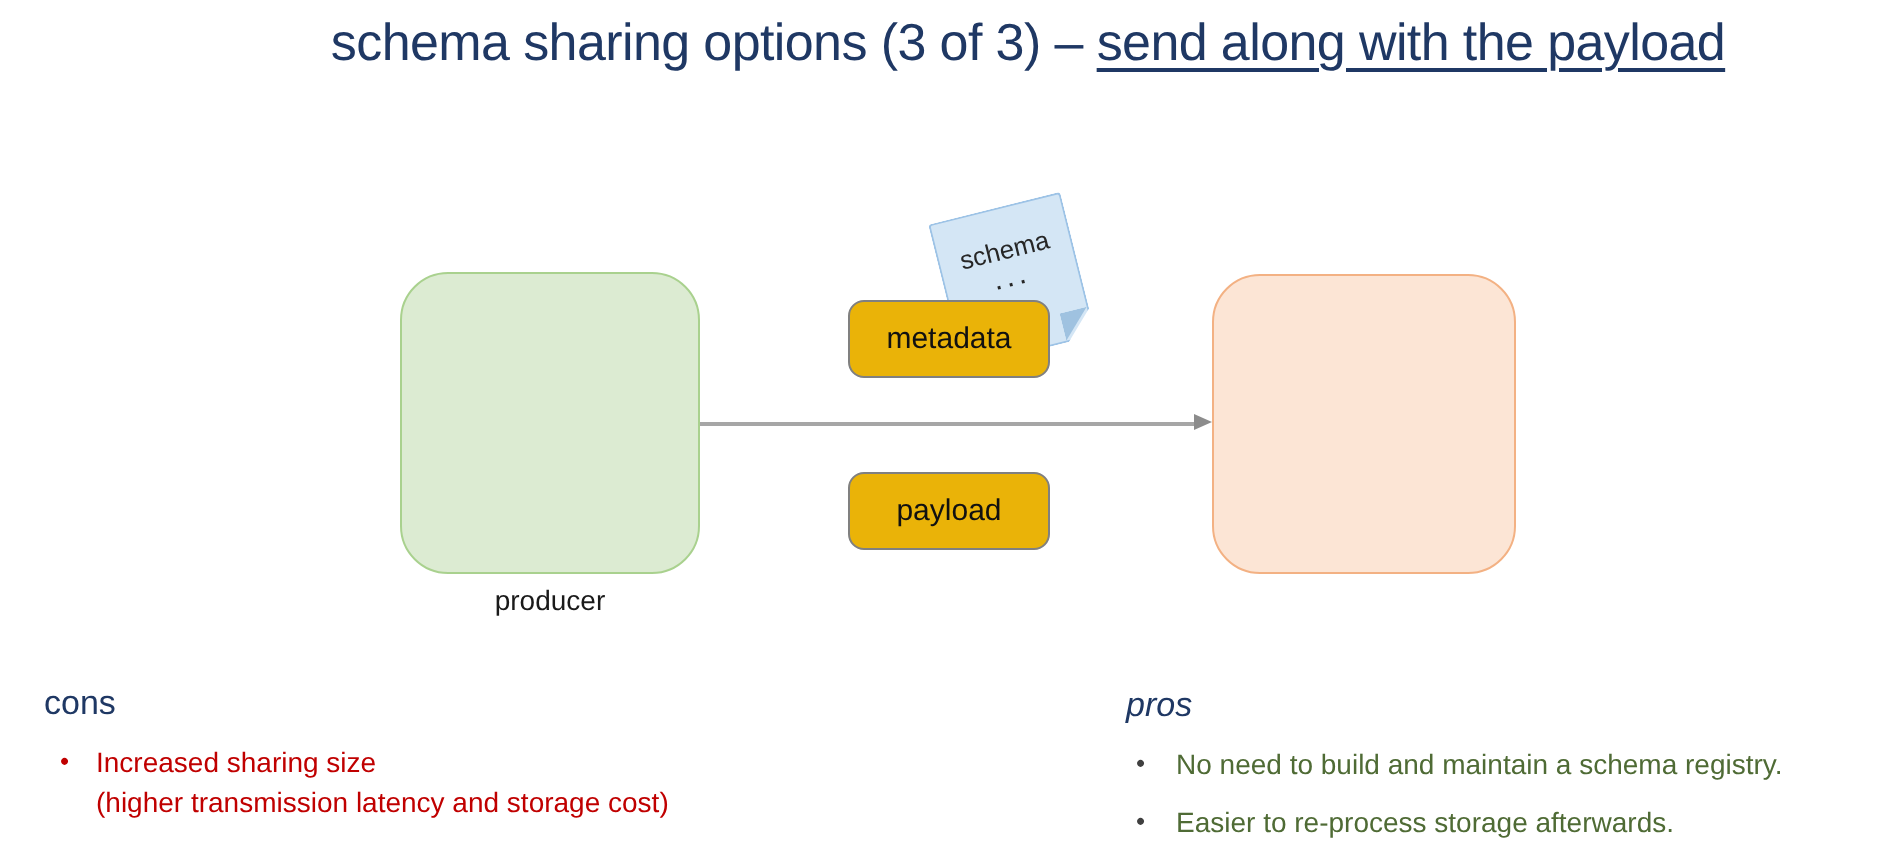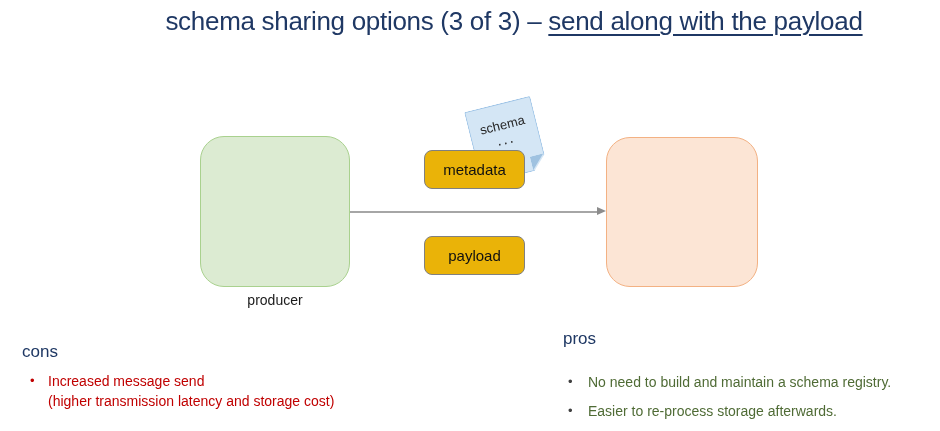--- a/index.html
+++ b/index.html
@@ -130,21 +130,21 @@
   .metadata-box { top: 150px; }
   .payload-box  { top: 192px; margin-top: 44px; }
 
   
   .section-heading {
     position: absolute;
     font-size: 17px;
     color: #1f3864;
   }
   .cons-heading { left: 22px; top: 342px; }
-  .pros-heading { left: 563px; top: 329px; }
+  .pros-heading { left: 563px; top: 343px; font-style: italic; }
 
   .list-item {
     position: absolute;
     display: flex;
     align-items: flex-start;
     font-size: 14px;
     line-height: 20px;
   }
   .bullet {
     display: inline-block;
@@ -186,21 +186,21 @@
   <div class="msg-box payload-box">
       <span>payload</span>
     </div>
 
   <div class="consumer-box"></div>
 
   <div class="section-heading cons-heading">cons</div>
   <div class="list-item cons-item">
     <span class="bullet">•</span>
     <span class="cons-text">
-      <span class="cons-line">Increased message send</span>
+      <span class="cons-line">Increased sharing size</span>
       <span class="cons-line">(higher transmission latency and storage cost)</span>
     </span>
   </div>
 
   <div class="section-heading pros-heading">pros</div>
   <div class="list-item pros-item pros-item-1">
     <span class="bullet">•</span>
     <span>No need to build and maintain a schema registry.</span>
   </div>
   <div class="list-item pros-item pros-item-2">

